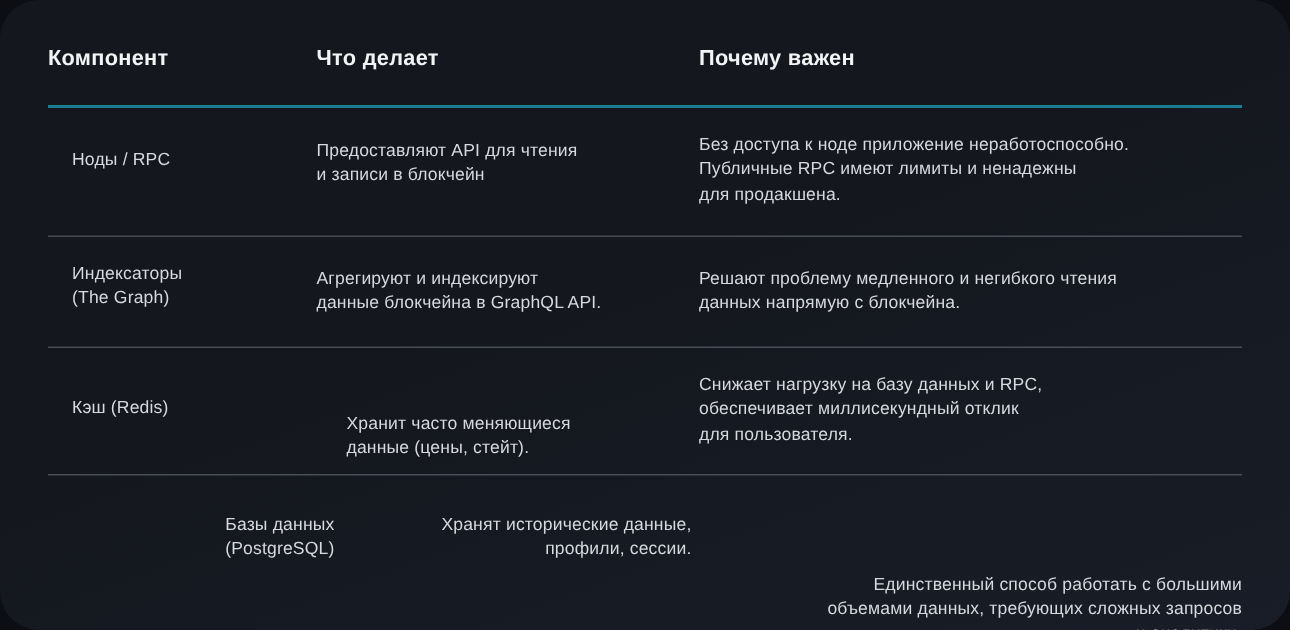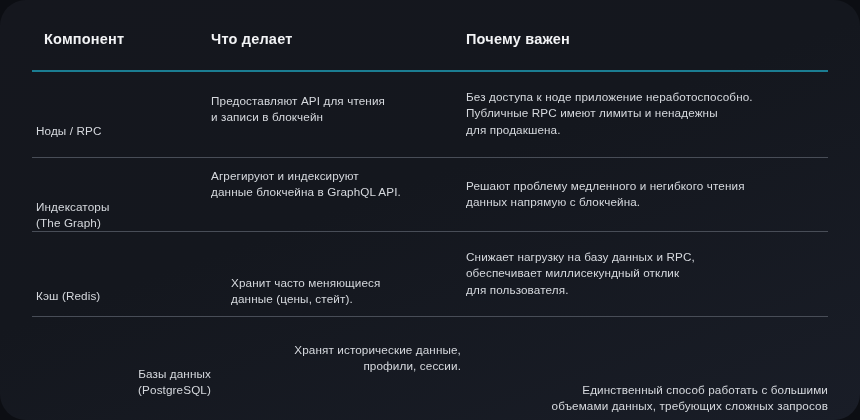--- a/index.html
+++ b/index.html
@@ -44,21 +44,21 @@
   }
   .head-cell {
     position: absolute;
     top: 0;
     color: #f2f3f5;
     font-size: 14.5px;
     font-weight: 700;
     letter-spacing: 0.2px;
     white-space: nowrap;
   }
-  .c1 { left: 12px; }
+  .c1 { left: 0px; }
   .c2 { left: 179px; }
   .c3 { left: 434px; }
 
   .accent-rule {
     position: absolute;
     left: 0;
     top: 70px;
     width: 796px;
     height: 2px;
     background: #1b7d92;
@@ -80,38 +80,38 @@
 
   .cell {
     position: absolute;
     top: 0;
     color: #d6d9de;
     font-size: 11.7px;
     line-height: 16.4px;
     font-weight: 400;
     letter-spacing: 0.12px;
   }
-  .cell.col1 { left: 4px;   width: 175px; margin-top: 24px; }
+  .cell.col1 { left: 16px;   width: 175px; }
   .cell.col2 { left: 179px; width: 250px; }
   .cell.col3 { left: 434px; width: 362px; }
 
   .cell span { display: block; white-space: nowrap; }
 
   
   #row-0 { top: 71px;  height: 86px; }
   #row-1 { top: 157px; height: 74px; }
   #row-2 { top: 231px; height: 85px; }
   #row-3 { top: 316px; height: 90px; text-align: right; }
 
   #row-0 .cell.col1 { top: 28px; }
   #row-0 .cell.col2 { top: 22px; }
   #row-0 .cell.col3 { top: 18px; }
 
   #row-1 .cell.col1 { top: 18px; }
-  #row-1 .cell.col2 { top: 11px; }
+  #row-1 .cell.col2 { top: 21px; }
   #row-1 .cell.col3 { top: 21px; }
 
   #row-2 .cell.col1 { top: 33px; }
   #row-2 .cell.col2 { top: 44px; margin-left: 20px; }
   #row-2 .cell.col3 { top: 18px; }
 
   #row-3 .cell.col1 { top: 26px; }
   #row-3 .cell.col2 { top: 26px; }
   #row-3 .cell.col3 { top: 18px; margin-top: 48px; }
 </style>

